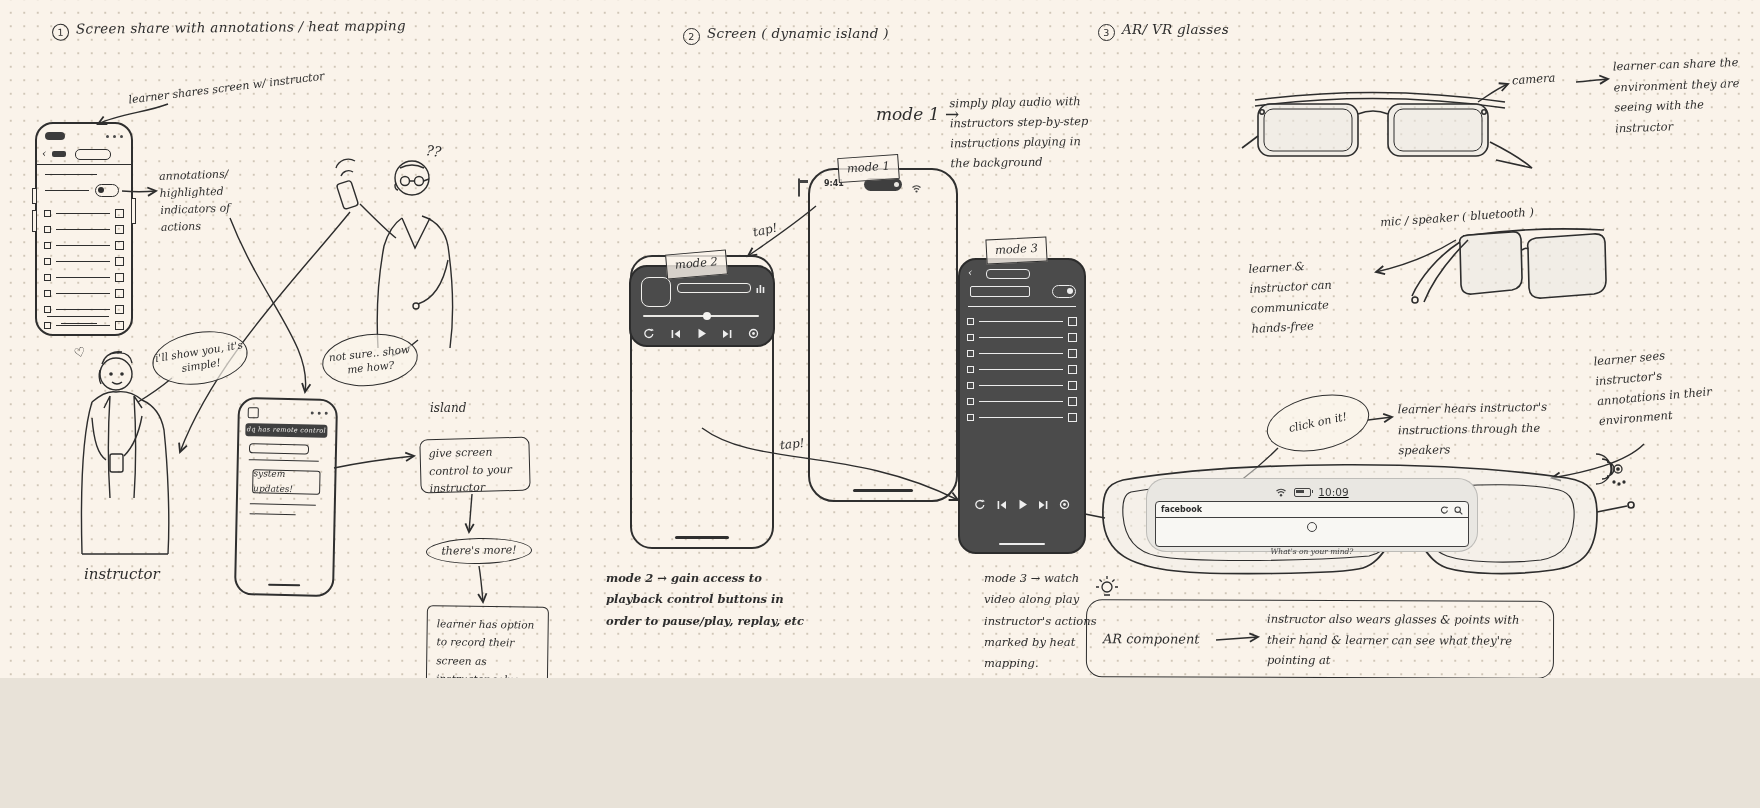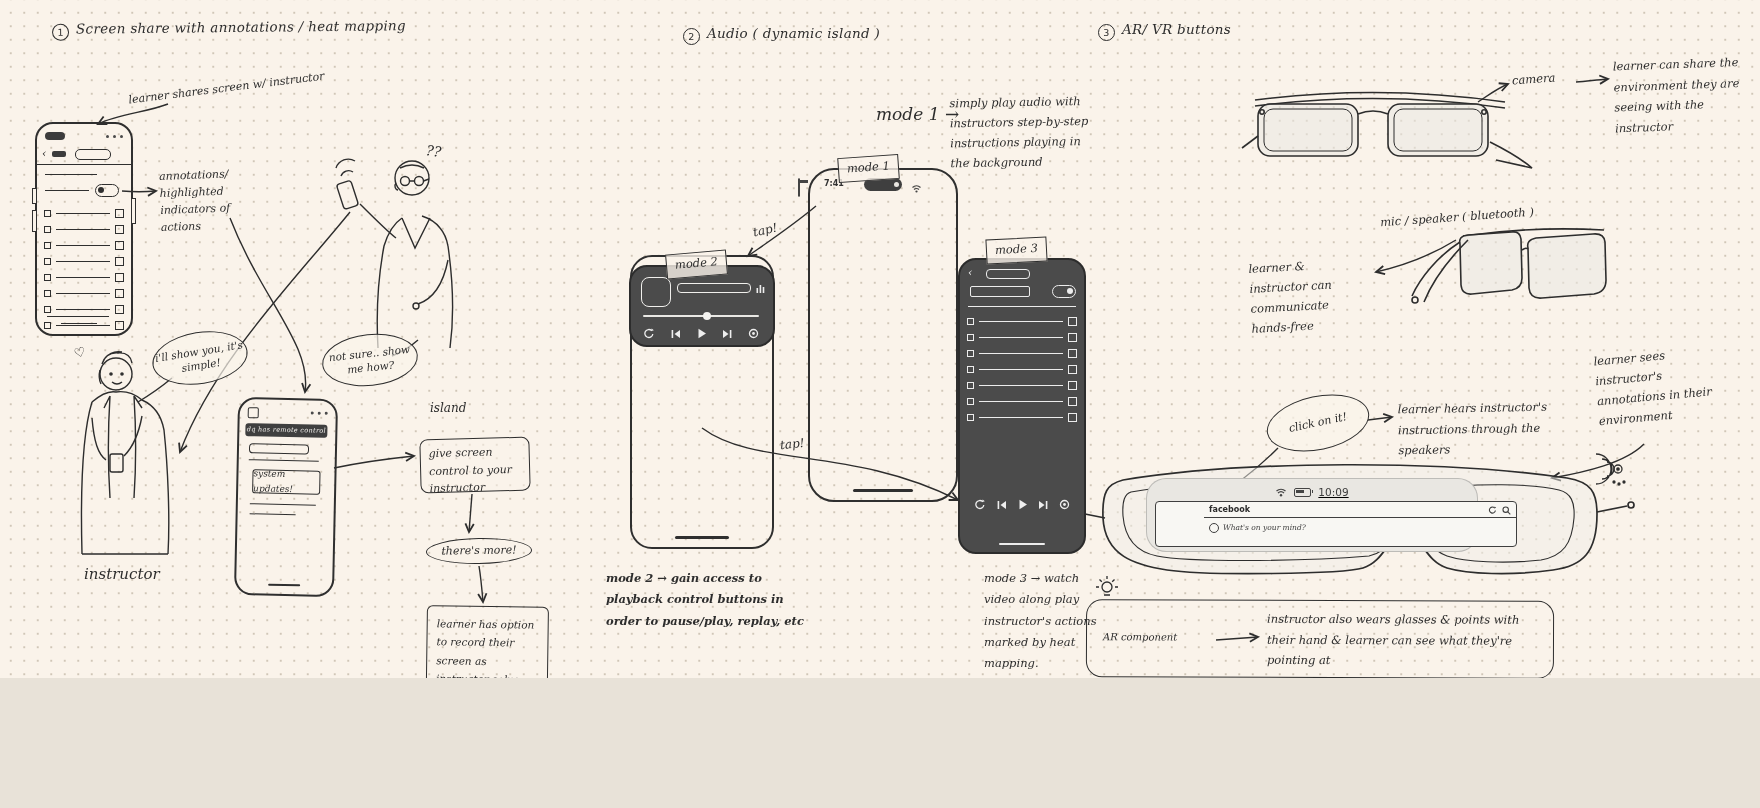--- a/index.html
+++ b/index.html
@@ -36,26 +36,26 @@
   .toggle{border:1.5px solid #2f2f2f;border-radius:7px;position:relative;}
   .toggle .knob{position:absolute;border-radius:50%;background:#2f2f2f;}
   .sbtn{position:absolute;width:3px;border:1.2px solid #2f2f2f;background:#faf3ea;}
   .dots3{display:flex;gap:4px;}
   .dots3 i{width:3px;height:3px;border-radius:50%;background:#4a4a4a;}
   .homeline{position:absolute;left:50%;transform:translateX(-50%);background:#2f2f2f;border-radius:2px;}
   .whomeline{position:absolute;left:50%;transform:translateX(-50%);background:#ececec;border-radius:2px;}
   .ctrls{display:flex;align-items:center;justify-content:space-between;}
   
   .hud{background:#e9e7e2;border:1px solid rgba(60,60,60,.25);border-radius:20px;text-decoration:underline;}
-  .fbcard{position:absolute;background:#f8f7f3;border:1.3px solid #3f3f3f;border-radius:4px;padding-left:48px;}
+  .fbcard{position:absolute;background:#f8f7f3;border:1.3px solid #3f3f3f;border-radius:4px;}
   .fbhead{display:flex;align-items:center;justify-content:space-between;border-bottom:1.2px solid #3f3f3f;
     padding:1px 5px;height:13px;}
   .fbbrand{font-family:"DejaVu Sans",sans-serif;font-size:8px;font-weight:bold;color:#2b2b2b;font-style:normal;}
   .fbicons{display:flex;gap:5px;align-items:center;}
-  .fbinput{display:flex;align-items:center;gap:4px;padding:4px 5px;}
+  .fbinput{display:flex;align-items:center;gap:14px;padding:4px 5px;flex-direction:column;}
   .avcirc{width:8px;height:8px;border:1.2px solid #3f3f3f;border-radius:50%;flex:0 0 auto;}
   .statusrow{display:flex;align-items:center;justify-content:center;gap:7px;padding-top:4px;}
   .sttime{font-family:"DejaVu Sans",sans-serif;font-size:10.5px;color:#3c3c3c;font-style:normal;}
   .batt{width:15px;height:7px;border:1.2px solid #444;border-radius:2px;position:relative;}
   .batt i{position:absolute;left:1px;top:1px;width:8px;height:3px;background:#444;display:block;}
   .batt u{position:absolute;right:-3px;top:1.5px;width:1.6px;height:2.5px;background:#444;display:block;}
 </style>
 </head>
 <body>
 
@@ -269,32 +269,32 @@
     <div class="abs hline" style="left:12px;top:104px;width:66px;"></div>
     <div class="abs hline" style="left:12px;top:114px;width:46px;"></div>
     <span class="homeline" style="bottom:8px;width:32px;height:2.5px;"></span>
   </div>
 
   <div class="abs skbox hand z3" style="left:420px;top:438px;width:110px;height:54px;padding:5px 8px;font-size:11px;line-height:1.6;transform:rotate(-1.5deg);box-sizing:border-box;">give screen control to your instructor</div>
   <div class="abs hand z3" style="left:426px;top:538px;width:106px;height:26px;border:1.6px solid #2d2d2d;border-radius:50%;display:flex;align-items:center;justify-content:center;font-size:11px;transform:rotate(-1deg);box-sizing:border-box;">there's more!</div>
   <div class="abs hand z3" style="left:426px;top:606px;width:122px;height:138px;border:1.6px solid #2d2d2d;border-radius:6px;padding:8px 9px;font-size:10.5px;line-height:1.75;transform:rotate(0.8deg);box-sizing:border-box;">learner has option to record their screen as instructor solves their query for their own ref. for later</div>
 
   <div class="abs hand title z3" style="left:683px;top:22px;">
-    <span class="circ sans">2</span><span>Audio ( dynamic island )</span>
+    <span class="circ sans">2</span><span>Screen ( dynamic island )</span>
   </div>
 
   <div class="abs hand z3" style="left:876px;top:100px;font-size:17px;white-space:nowrap;">
     <span>mode 1</span> <span>→</span>
   </div>
   <div class="abs hand z3" style="left:950px;top:92px;width:152px;line-height:1.75;transform:rotate(-1deg);">simply play audio with instructors step-by-step instructions playing in the background</div>
 
   <div class="abs modebox hand z3" style="left:838px;top:156px;transform:rotate(-4deg);">mode 1</div>
 
   <div class="abs phone z2" style="left:808px;top:168px;width:146px;height:330px;border-radius:26px;">
-    <span class="abs sans" style="left:14px;top:9px;font-size:8px;font-weight:bold;color:#333;">7:41</span>
+    <span class="abs sans" style="left:14px;top:9px;font-size:8px;font-weight:bold;color:#333;">9:41</span>
     <div class="abs" style="left:50%;transform:translateX(-50%);top:8px;width:38px;height:13px;background:#3f3f3f;border-radius:7px;">
       <span style="position:absolute;right:3px;top:4px;width:5px;height:5px;border-radius:50%;background:#e8e6e1;display:block;"></span>
     </div>
     <span class="abs" style="right:34px;top:9px;">
       <svg width="11" height="9">
           <path d="M1.5,3.5 a6,6 0 0 1 8,0 M3,5.5 a4,4 0 0 1 5,0" stroke="#444" fill="none" stroke-width="1.2"></path>
           <circle cx="5.5" cy="7.5" r="1.1" fill="#444"></circle>
         </svg>
     </span>
     <span class="abs batt" style="right:12px;top:9px;"><i></i><u></u></span>
@@ -415,21 +415,21 @@
   </div>
 
   <div class="abs hand z3" style="left:606px;top:568px;width:198px;line-height:1.85;font-weight:bold;">
     <span>mode 2</span> <span>→</span> <span>gain access to playback control buttons in order to pause/play, replay, etc</span>
   </div>
   <div class="abs hand z3" style="left:984px;top:568px;width:124px;line-height:1.85;">
     <span>mode 3</span> <span>→</span> <span>watch video along play instructor's actions marked by heat mapping.</span>
   </div>
 
   <div class="abs hand title z3" style="left:1098px;top:18px;">
-    <span class="circ sans">3</span><span>AR/ VR buttons</span>
+    <span class="circ sans">3</span><span>AR/ VR glasses</span>
   </div>
 
   <span class="abs hand z3" style="left:1512px;top:70px;font-size:11.5px;transform:rotate(-4deg);">camera</span>
   <div class="abs hand z3" style="left:1614px;top:54px;width:138px;line-height:1.8;transform:rotate(-2deg);">learner can share the environment they are seeing with the instructor</div>
 
   <span class="abs hand z3" style="left:1380px;top:208px;font-size:11.5px;white-space:nowrap;transform:rotate(-4deg);">mic / speaker ( bluetooth )</span>
   <div class="abs hand z3" style="left:1250px;top:256px;width:110px;line-height:1.75;transform:rotate(-3deg);">learner &amp; instructor can communicate hands-free</div>
 
   <div class="abs bubble hand z3" style="left:1266px;top:396px;width:102px;height:52px;transform:rotate(-12deg);font-size:11px;">click on it!</div>
   <div class="abs hand z3" style="left:1398px;top:398px;width:155px;line-height:1.8;transform:rotate(-1deg);">learner hears instructor's instructions through the speakers</div>
@@ -462,17 +462,17 @@
         </span>
       </div>
       <div class="fbinput">
         <span class="avcirc"></span>
         <span class="hand" style="font-size:7.5px;color:#3c3c3c;">What's on your mind?</span>
       </div>
     </div>
   </div>
 
   <div class="abs z3" style="left:1086px;top:600px;width:468px;height:78px;border:1.7px solid #2d2d2d;border-radius:16px;transform:rotate(0.2deg);box-sizing:border-box;">
-    <span class="abs hand" style="left:16px;top:28px;font-size:10px;white-space:nowrap;">AR component</span>
+    <span class="abs hand" style="left:16px;top:28px;font-size:13px;white-space:nowrap;">AR component</span>
     <div class="abs hand" style="left:180px;top:8px;width:278px;line-height:1.8;">instructor also wears glasses &amp; points with their hand &amp; learner can see what they're pointing at</div>
   </div>
 
 </div>
 
 </body></html>

